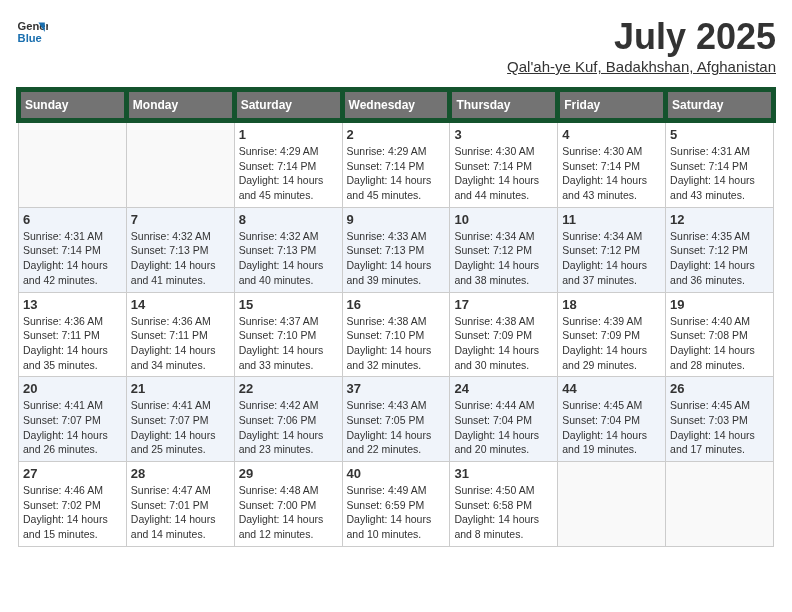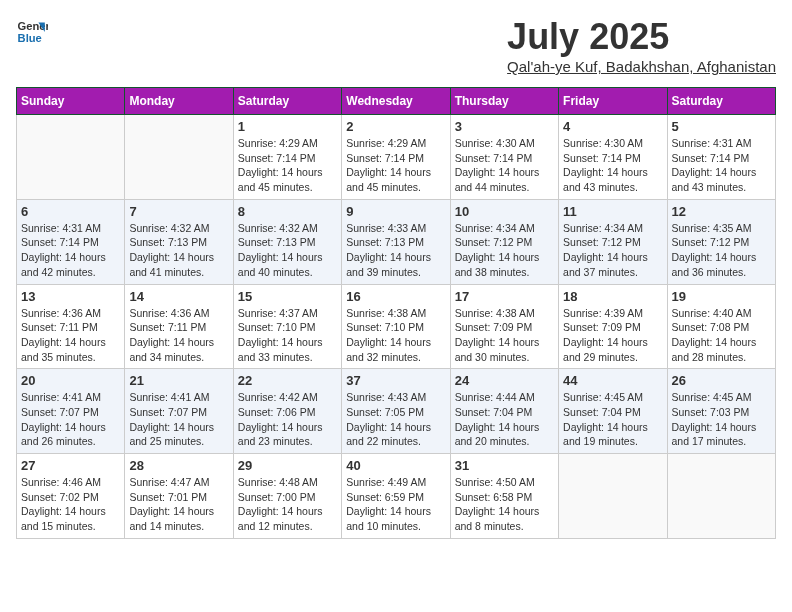--- a/index.html
+++ b/index.html
@@ -19,44 +19,45 @@
     .logo {
       display: flex;
       align-items: center;
       gap: 4px;
     }
     .logo-icon {
       width: 32px;
       height: 32px;
     }
     .title-block {
+      text-align: right;
     }
     .month-year {
       font-size: 36px;
       font-weight: bold;
       color: #333;
     }
     .subtitle {
       font-size: 15px;
       color: #333;
       text-decoration: underline;
     }
     .calendar {
       width: 100%;
       border-collapse: collapse;
       font-size: 11px;
     }
     .calendar th {
-      background-color: #a21caf;
+      background-color: #737373;
       color: #fff;
       padding: 6px 4px;
       text-align: left;
       font-size: 12px;
       font-weight: bold;
-      border: 1px solid #14532d;
+      border: 5px solid #14532d;
     }
     .calendar td {
       border: 1px solid #ccc;
       vertical-align: top;
       padding: 4px;
       width: 108px;
       min-height: 80px;
       background: #fff;
     }
     .calendar td.empty {

